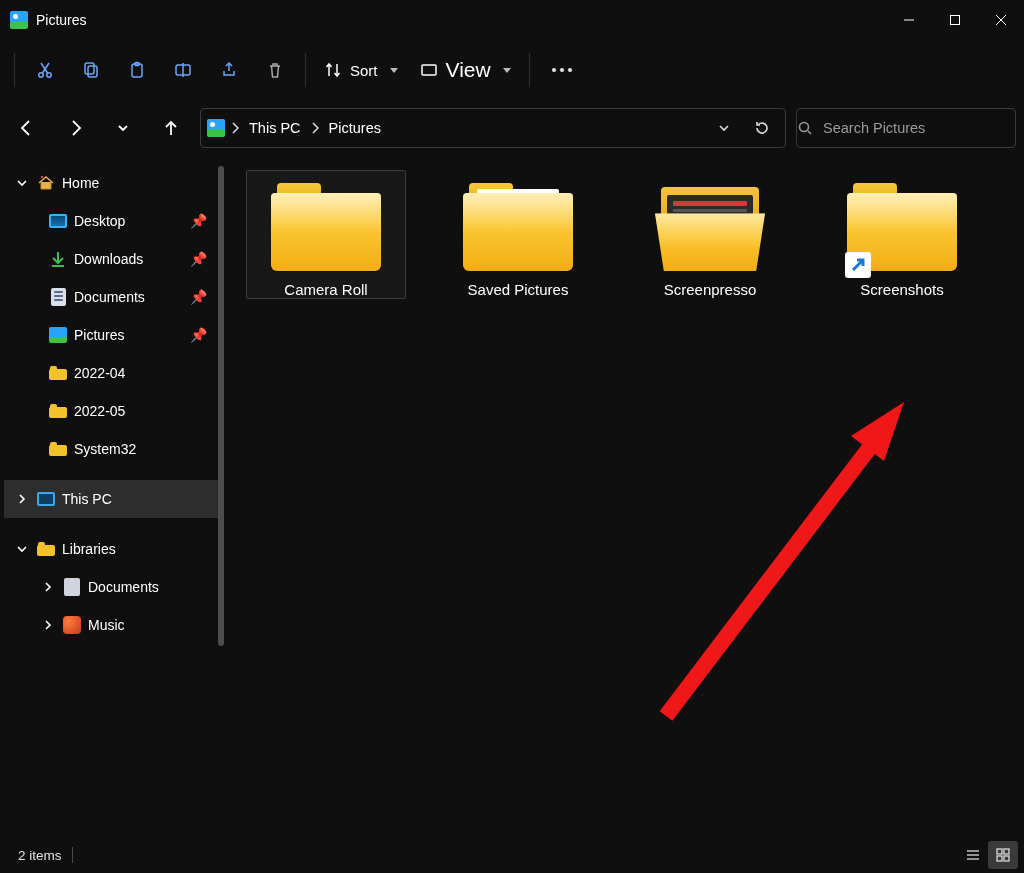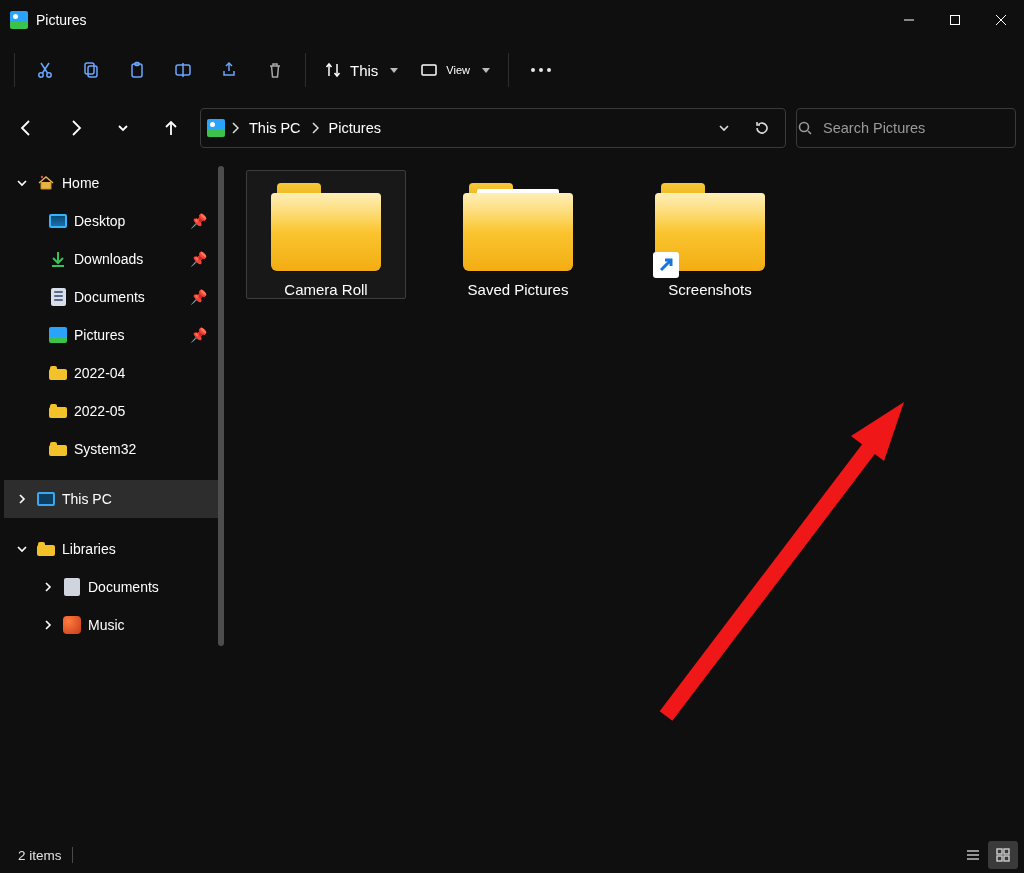--- a/index.html
+++ b/index.html
@@ -163,28 +163,28 @@
       </svg>
     </div>
   <div class="tb-sep"></div>
   <div class="tb-compound">
     <svg class="lead" width="18" height="18" viewBox="0 0 18 18">
         <path d="M5 3v12"></path>
         <path d="M2.5 6L5 3l2.5 3"></path>
         <path d="M13 15V3"></path>
         <path d="M10.5 12L13 15l2.5-3"></path>
       </svg>
-    <span style="font-size:15px;">This</span>
+    <span style="font-size:15px;">Sort</span>
     <span class="chev-down"></span>
   </div>
   <div class="tb-compound">
     <svg class="lead" width="18" height="18" viewBox="0 0 18 18">
         <rect x="2" y="4" width="14" height="10" rx="1"></rect>
       </svg>
-    <span style="font-size:11px;">View</span>
+    <span style="font-size:21px;">View</span>
     <span class="chev-down"></span>
   </div>
   <div class="tb-sep"></div>
   <div class="more-dots">
       <span></span>
       <span></span>
       <span></span>
     </div>
 </div>
 
@@ -394,20 +394,32 @@
           </div>
         <div class="folder-name">Camera Roll</div>
       </div>
       <div class="folder">
         <div class="folder-ic">
             <div class="tab"></div>
             <div class="sheet"></div>
             <div class="bod"></div>
           </div>
         <div class="folder-name">Saved Pictures</div>
+      </div>
+      <div class="folder">
+        <div class="folder-ic open">
+          <div class="back"></div>
+          <div class="thumb">
+              <span></span>
+              <span></span>
+              <span></span>
+            </div>
+          <div class="bod"></div>
+        </div>
+        <div class="folder-name">Screenpresso</div>
       </div>
       <div class="folder">
         <div class="folder-ic">
             <div class="tab"></div>
             <div class="bod"></div>
           </div>
         <div class="shortcut-ov">
             <svg width="18" height="18" viewBox="0 0 18 18">
               <path d="M4 14L14 4" stroke-width="3"></path>
               <path d="M8 4h6v6" fill="none" stroke-width="3"></path>

